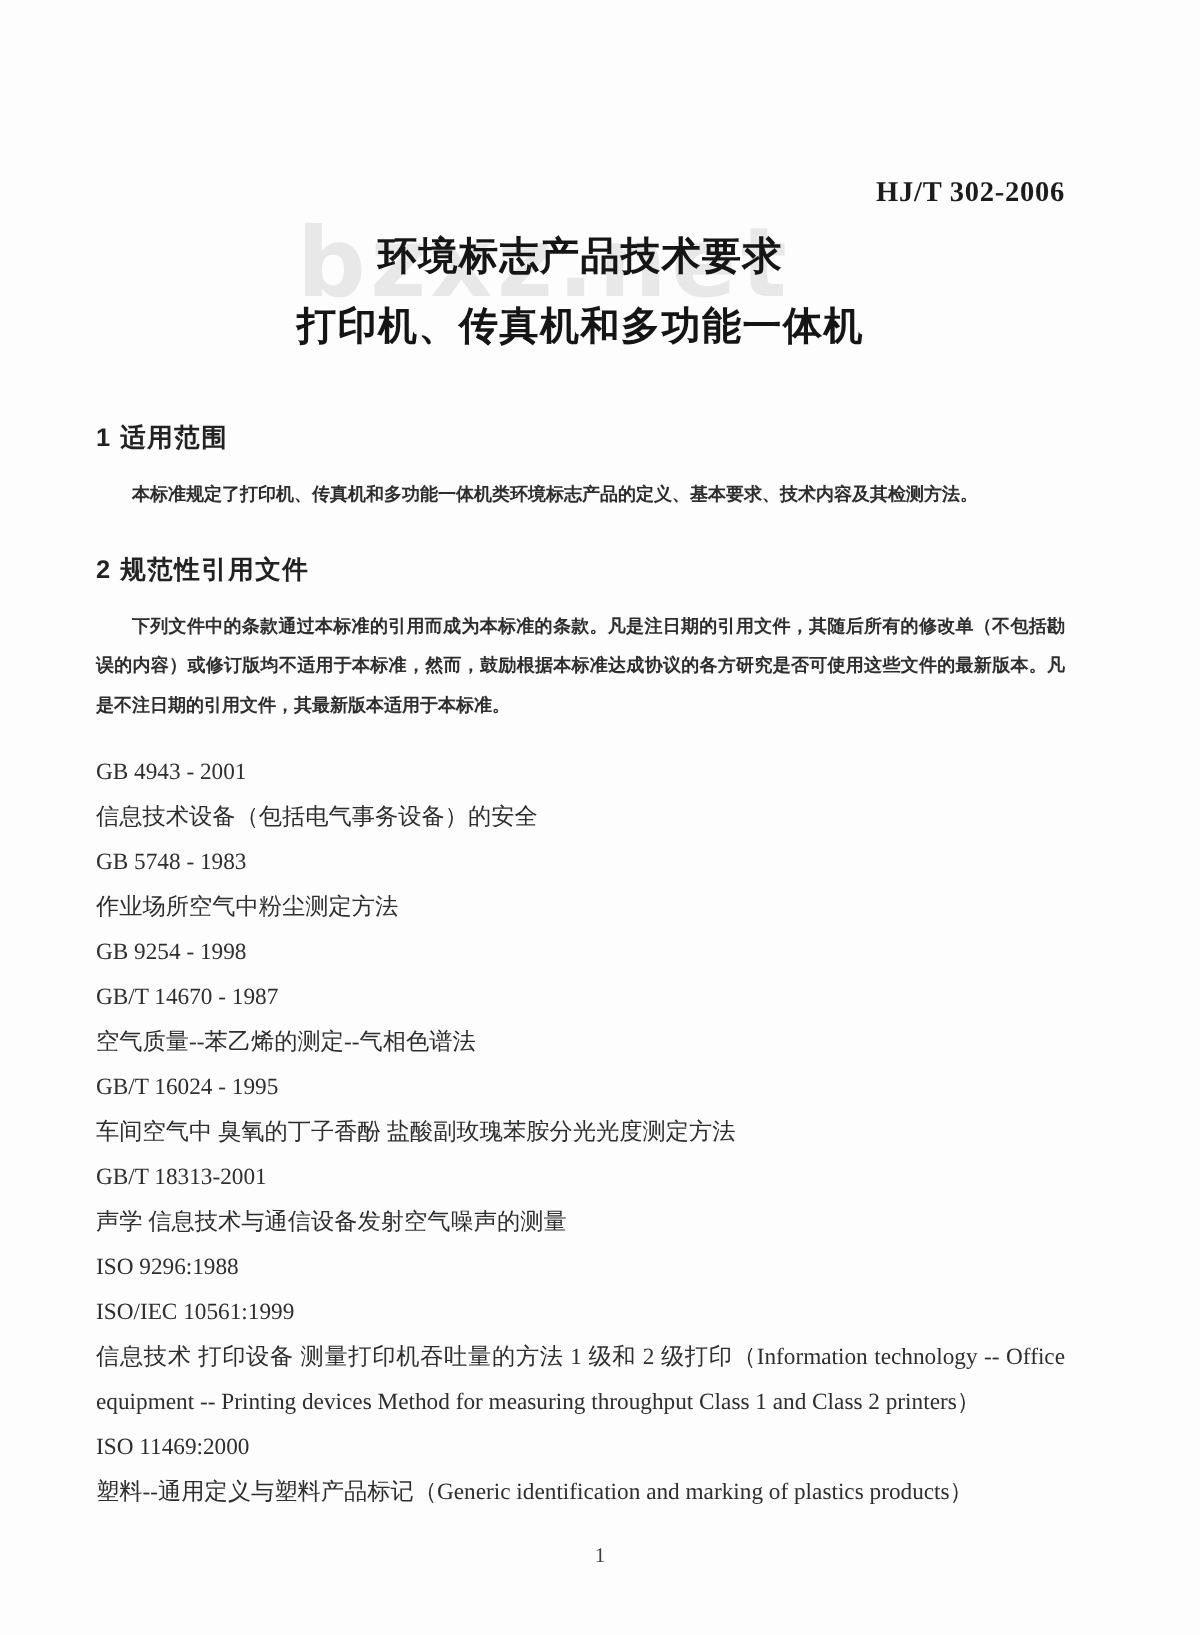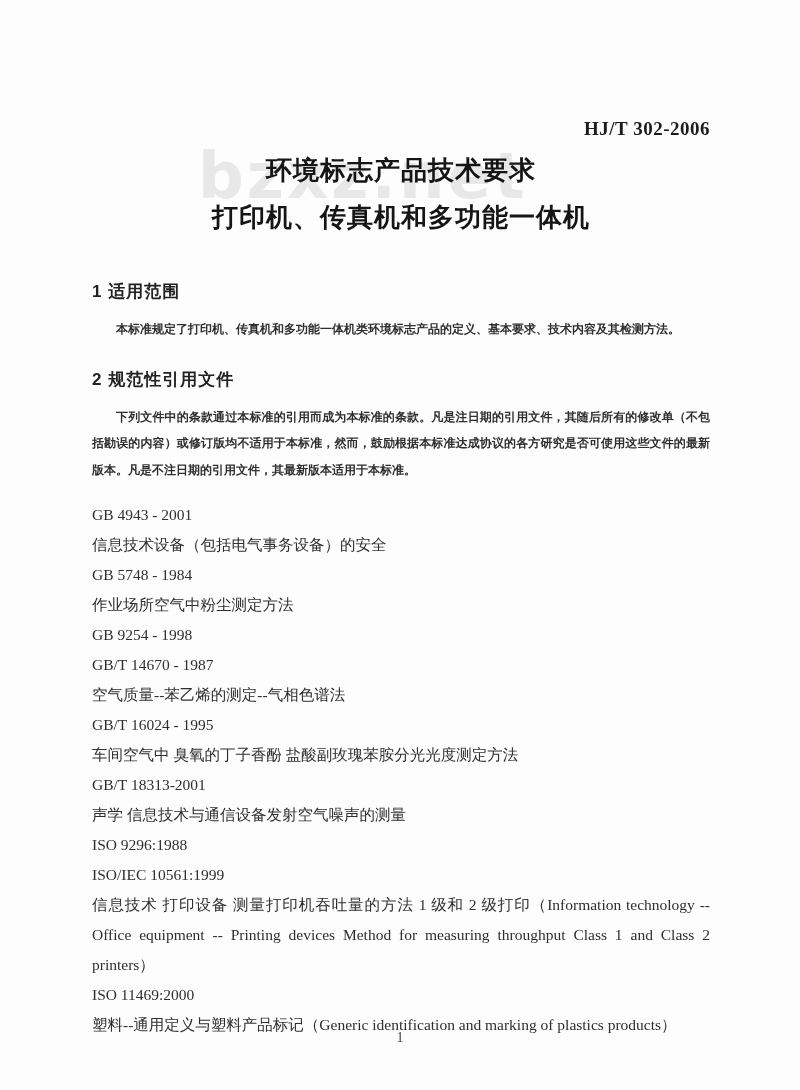--- a/index.html
+++ b/index.html
@@ -25,21 +25,21 @@
     font-weight: bold;
     font-size: 64px;
     line-height: 1;
     letter-spacing: 3px;
     color: #e8e8e8;
     user-select: none;
   }
   .content {
     position: relative;
     z-index: 1;
-    padding: 119px 90px 0 92px;
+    padding: 119px 90px 0 64px;
   }
   .doc-number {
     text-align: right;
     font-weight: bold;
     font-size: 19px;
     line-height: 20px;
     color: #1c1c1c;
     letter-spacing: 0.5px;
   }
   .doc-title {
@@ -124,21 +124,21 @@
     <div class="section-heading heading-s2">2 规范性引用文件</div>
 
     <p class="para intro-para">下列文件中的条款通过本标准的引用而成为本标准的条款。凡是注日期的引用文件，其随后所有的修改单（不包括勘误的内容）或修订版均不适用于本标准，然而，鼓励根据本标准达成协议的各方研究是否可使用这些文件的最新版本。凡是不注日期的引用文件，其最新版本适用于本标准。</p>
 
     <div class="ref-list">
       <div class="ref-row">
         <div class="ref-code">GB 4943 - 2001</div>
         <div class="ref-title">信息技术设备（包括电气事务设备）的安全</div>
       </div>
       <div class="ref-row">
-        <div class="ref-code">GB 5748 - 1984</div>
+        <div class="ref-code">GB 5748 - 1983</div>
         <div class="ref-title">作业场所空气中粉尘测定方法</div>
       </div>
       <div class="ref-row">
         <div class="ref-code">GB 9254 - 1998</div>
       </div>
       <div class="ref-row">
         <div class="ref-code">GB/T 14670 - 1987</div>
         <div class="ref-title">空气质量--苯乙烯的测定--气相色谱法</div>
       </div>
       <div class="ref-row">

